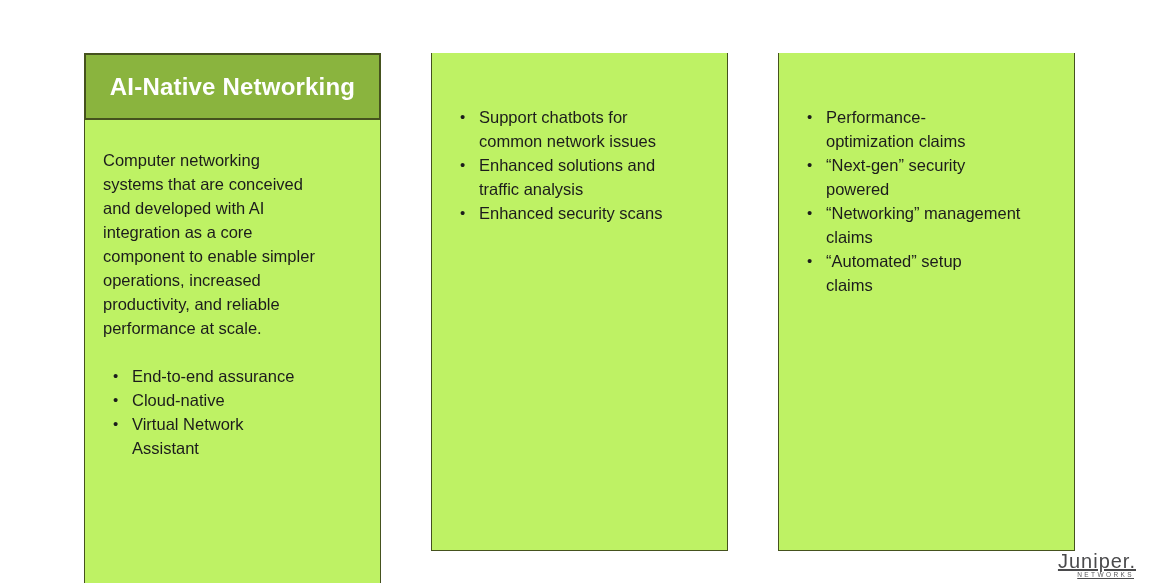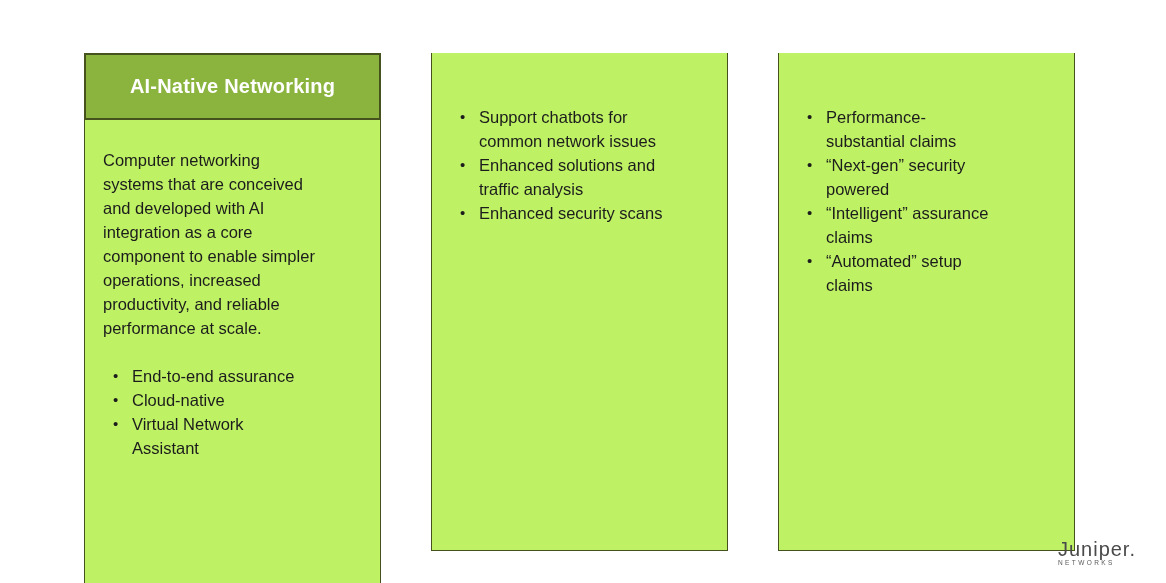--- a/index.html
+++ b/index.html
@@ -8,21 +8,21 @@
   .page { position:relative; width:1166px; height:583px; background:#ffffff; }
 
   .cards { position:absolute; left:84px; top:53px; display:flex; gap:50px; }
   .card  { width:297px; }
 
   .card-header {
     height:67px; width:100%;
     background:#8ab43e;
     border:2px solid #45521e;
     display:flex; align-items:center; justify-content:center;
-    color:#ffffff; font-size:20px; font-weight:600; letter-spacing:.2px;
+    color:#ffffff; font-size:24px; font-weight:600; letter-spacing:.2px;
   }
   .card-body {
     height:498px; width:100%;
     background:#bef264;
     border:1px solid #45521e;
     border-top:none;
     padding:28px 18px 17px 18px;
   }
   .desc {
     font-size:16.5px; line-height:24px; white-space:pre-line;
@@ -33,22 +33,23 @@
   .bullets li {
     display:flex; align-items:flex-start;
     font-size:16.5px; line-height:24px;
   }
   .bullets .dot {
     width:19px; flex:0 0 19px; font-size:15px; line-height:24px;
   }
   .bullets .btxt { flex:1; white-space:pre-line; }
 
   .logo {
-    position:absolute; right:30px; bottom:16px; text-align:left;
+    position:absolute; right:30px; bottom:4px; text-align:right;
     color:#4a4a4c;
+    text-decoration:underline;
   }
   .logo-word {
     font-size:20px; font-weight:400; letter-spacing:1px; line-height:18px;
     font-family:"Liberation Sans","DejaVu Sans",sans-serif;
   }
   .logo-sub {
     font-size:6.5px; letter-spacing:2.4px; line-height:8px; margin-top:1px;
     color:#5a5a5c; padding-right:2px;
   }
 </style>
@@ -110,30 +111,30 @@
         </ul>
       </div>
     </section>
 
     <section class="card">
       <div class="card-body">
         <ul class="bullets">
           <li>
             <span class="dot">•</span>
             <span class="btxt">Performance-
-substantial claims</span>
+optimization claims</span>
           </li>
           <li>
             <span class="dot">•</span>
             <span class="btxt">“Next-gen” security
 powered</span>
           </li>
           <li>
             <span class="dot">•</span>
-            <span class="btxt">“Intelligent” assurance
+            <span class="btxt">“Networking” management
 claims</span>
           </li>
           <li>
             <span class="dot">•</span>
             <span class="btxt">“Automated” setup
 claims</span>
           </li>
         </ul>
       </div>
     </section>

